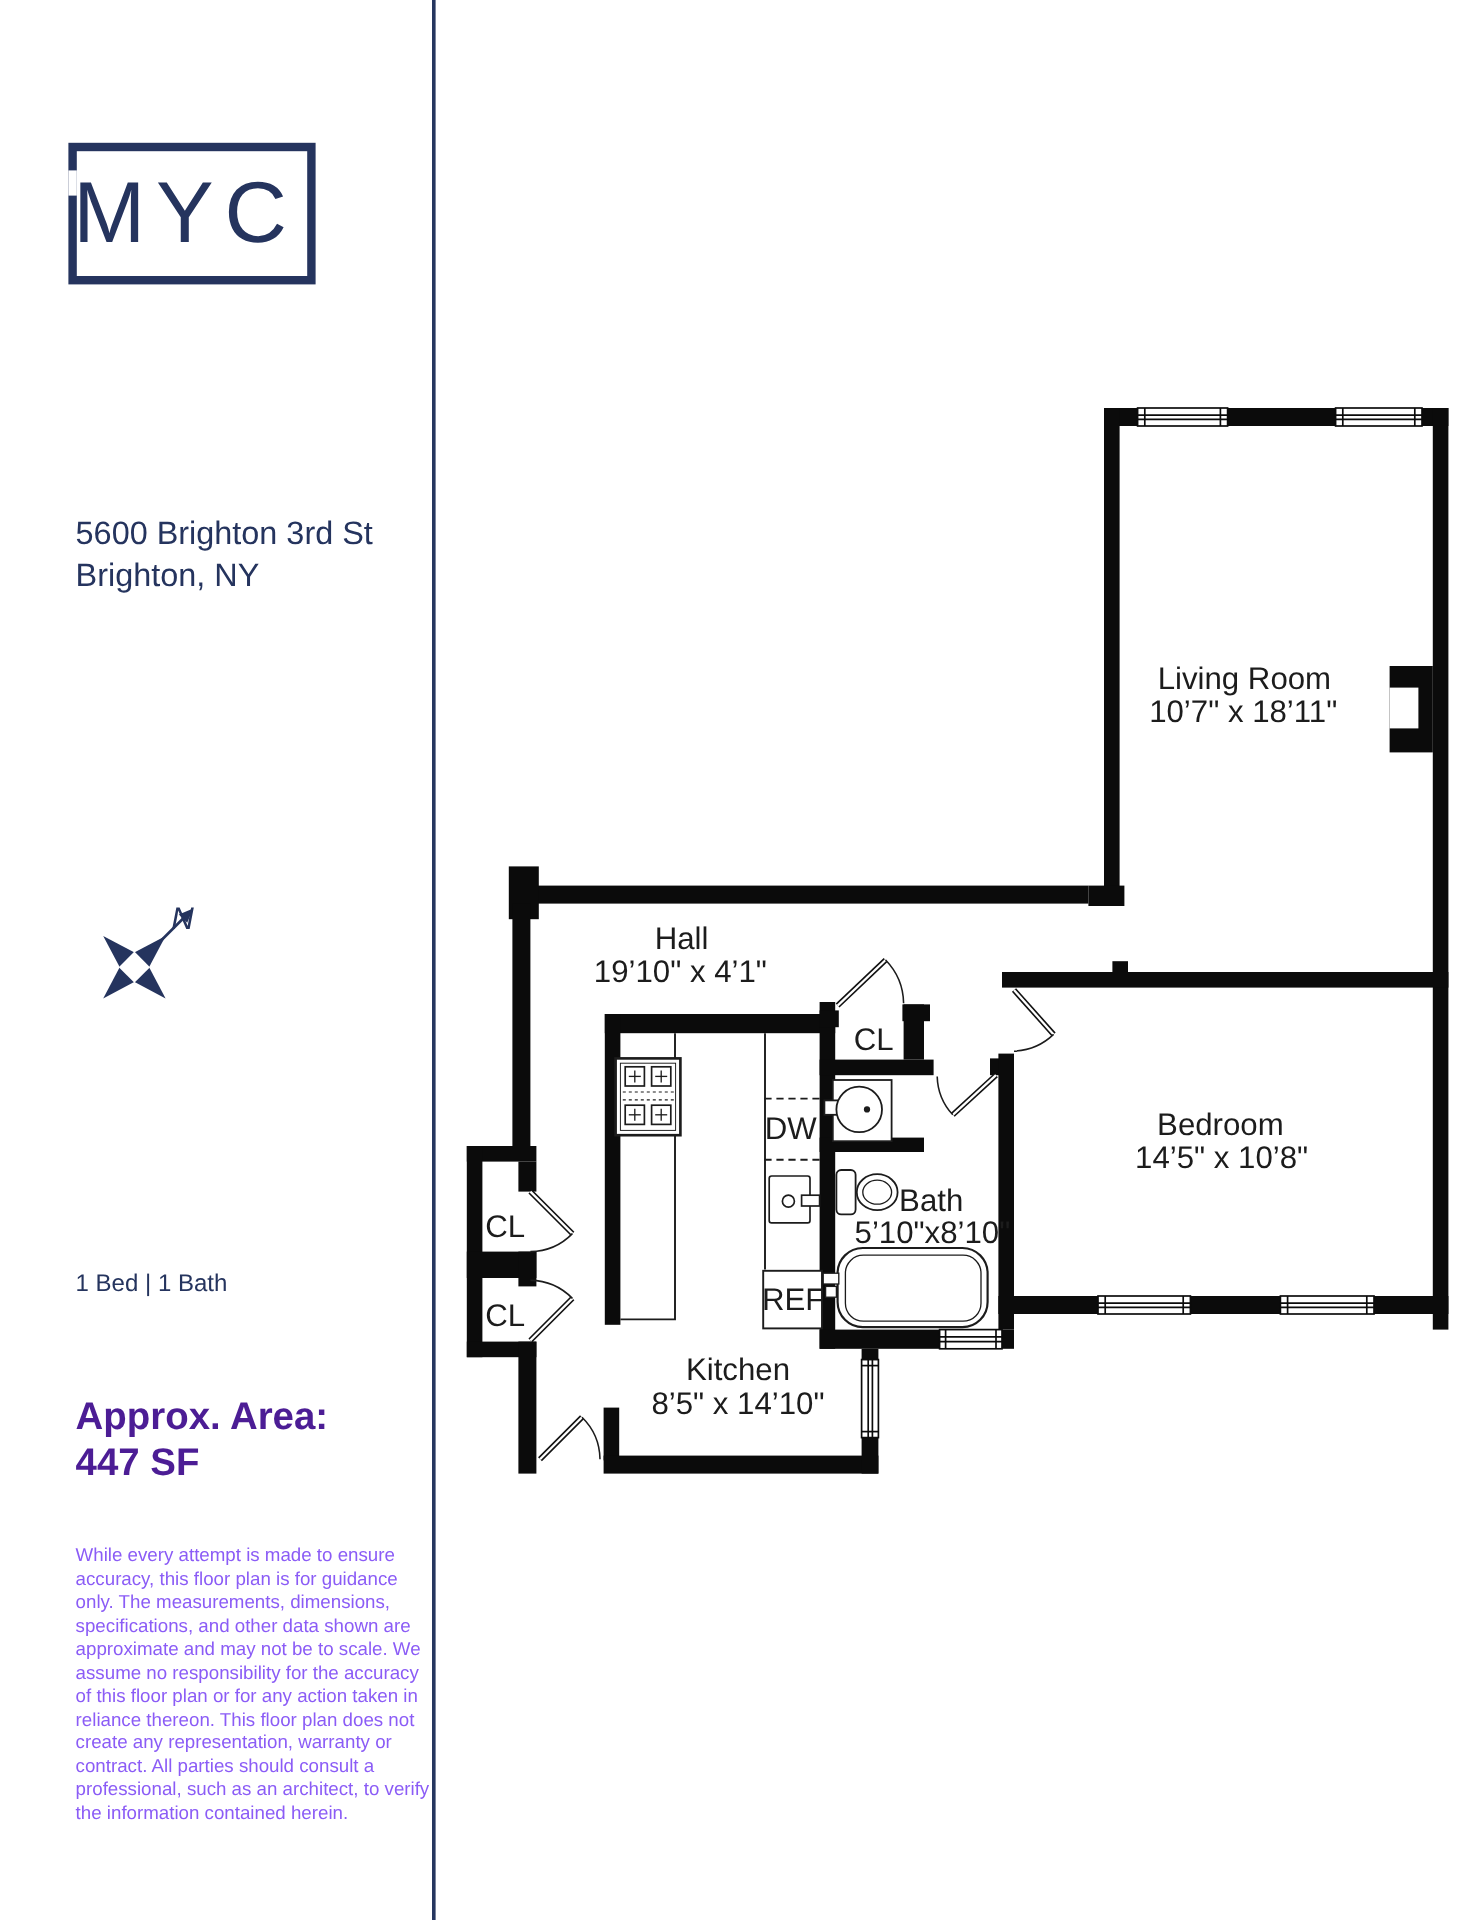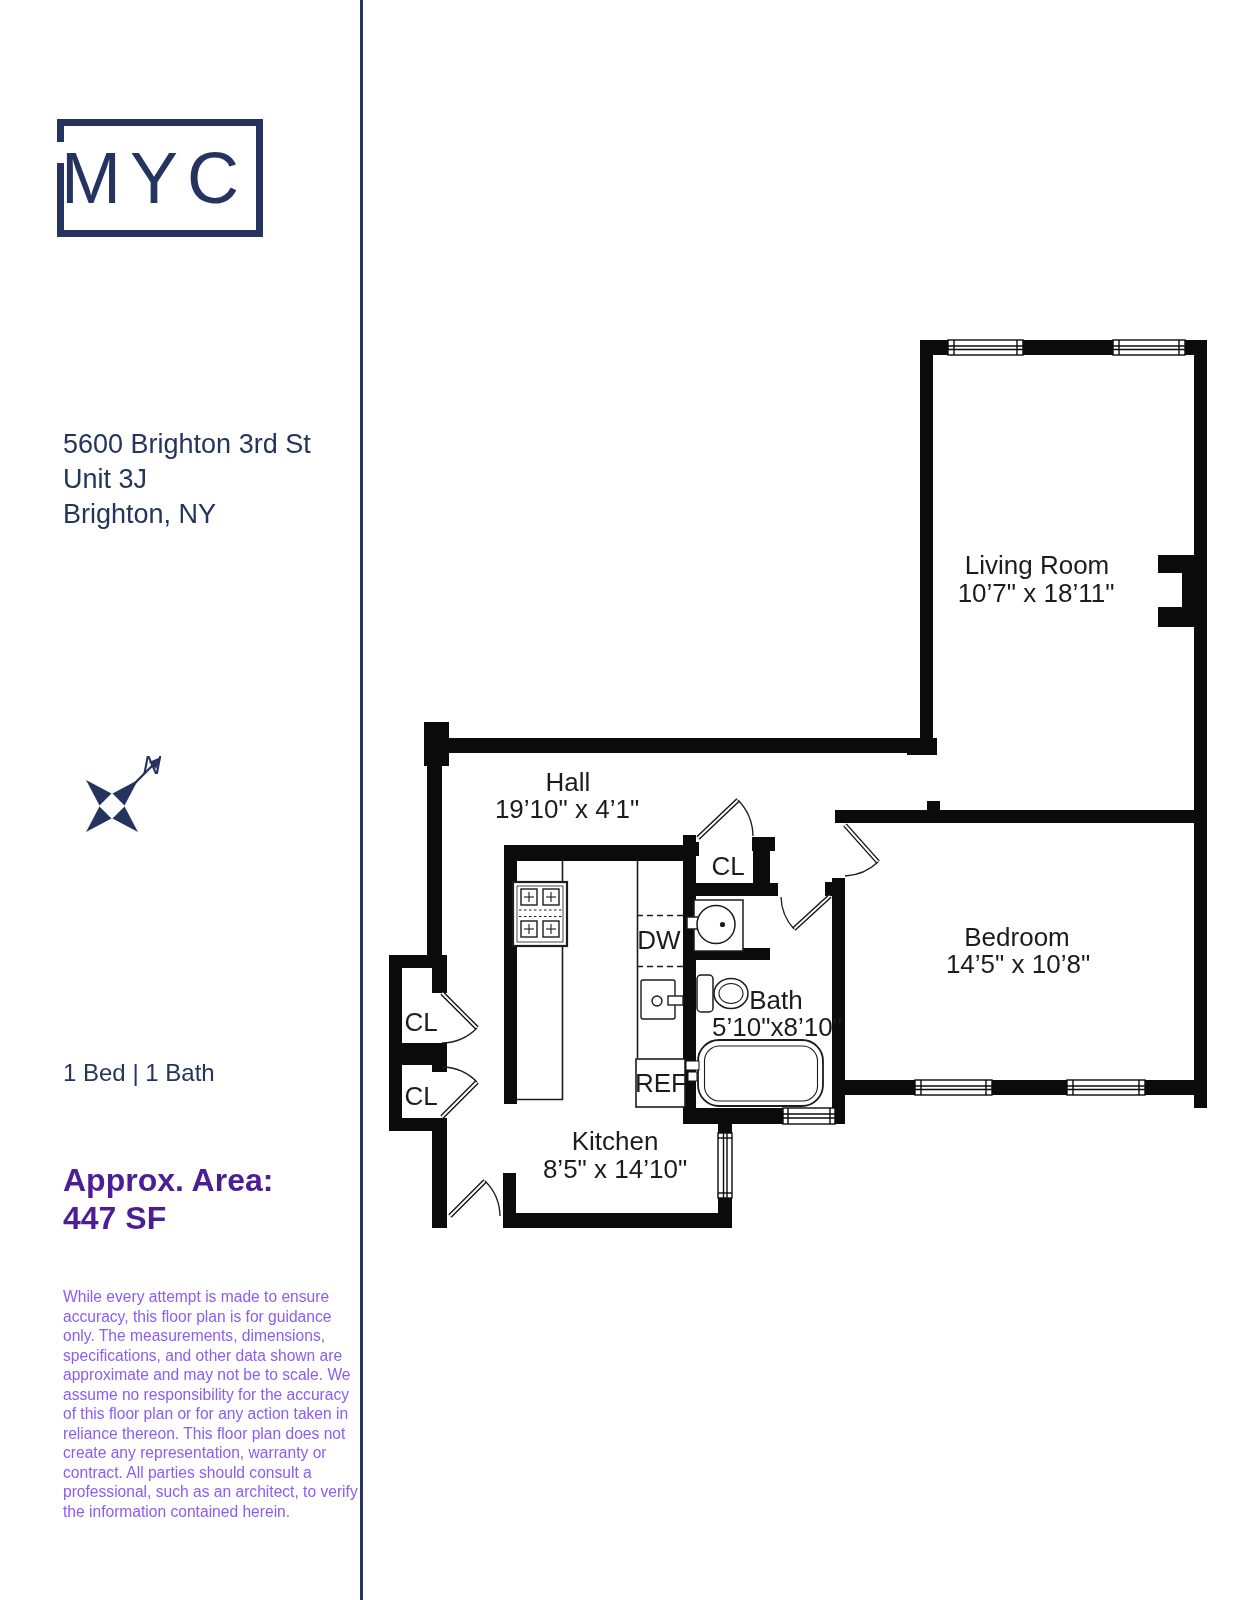--- a/index.html
+++ b/index.html
@@ -4,21 +4,21 @@
 <style>
   html,body{margin:0;padding:0;background:#ffffff;}
   .page{position:relative;width:1236px;height:1600px;background:#ffffff;overflow:hidden;
         font-family:"Liberation Sans", sans-serif;}
   .divider{position:absolute;left:360px;top:0;width:3px;height:1600px;background:#26365F;}
   .logo{position:absolute;left:57px;top:119px;width:206px;height:118px;border:7px solid #25345E;
         box-sizing:border-box;display:flex;align-items:center;}
   .logo span{font-size:72px;font-weight:400;letter-spacing:9px;color:#25345E;margin-left:-3px;line-height:1;}
   .logo-notch{position:absolute;left:-7px;top:16px;width:7px;height:21px;background:#ffffff;}
   .address{position:absolute;left:63px;top:427px;font-size:27px;line-height:35px;color:#25345E;}
-  .bedbath{position:absolute;left:63px;top:1059px;font-size:24px;color:#25345E;}
+  .bedbath{position:absolute;left:63px;top:1059px;font-size:20px;color:#25345E;}
   .area{position:absolute;left:63px;top:1161px;font-size:32px;line-height:38px;color:#4c1d95;font-weight:bold;}
   .disclaimer{position:absolute;left:63px;top:1287px;width:302px;font-size:15.6px;line-height:19.5px;
         color:#8b5cf6;}
   svg.plan{position:absolute;left:0;top:0;}
   svg.plan text{font-family:"Liberation Sans", sans-serif;font-size:26px;fill:#1c1c1c;}
   svg.plan text.north{font-size:26px;font-style:italic;fill:#25345E;}
 </style>
 </head>
 <body>
 
@@ -26,21 +26,20 @@
 
   <div class="divider"></div>
 
   <div class="logo">
     <span>MYC</span>
     <div class="logo-notch"></div>
   </div>
 
   <div class="address">
     <div>5600 Brighton 3rd St</div>
-    <div>Unit 3J</div>
     <div>Brighton, NY</div>
   </div>
 
   <div class="bedbath">1 Bed | 1 Bath</div>
 
   <div class="area">
     <div>Approx. Area:</div>
     <div>447 SF</div>
   </div>
 

